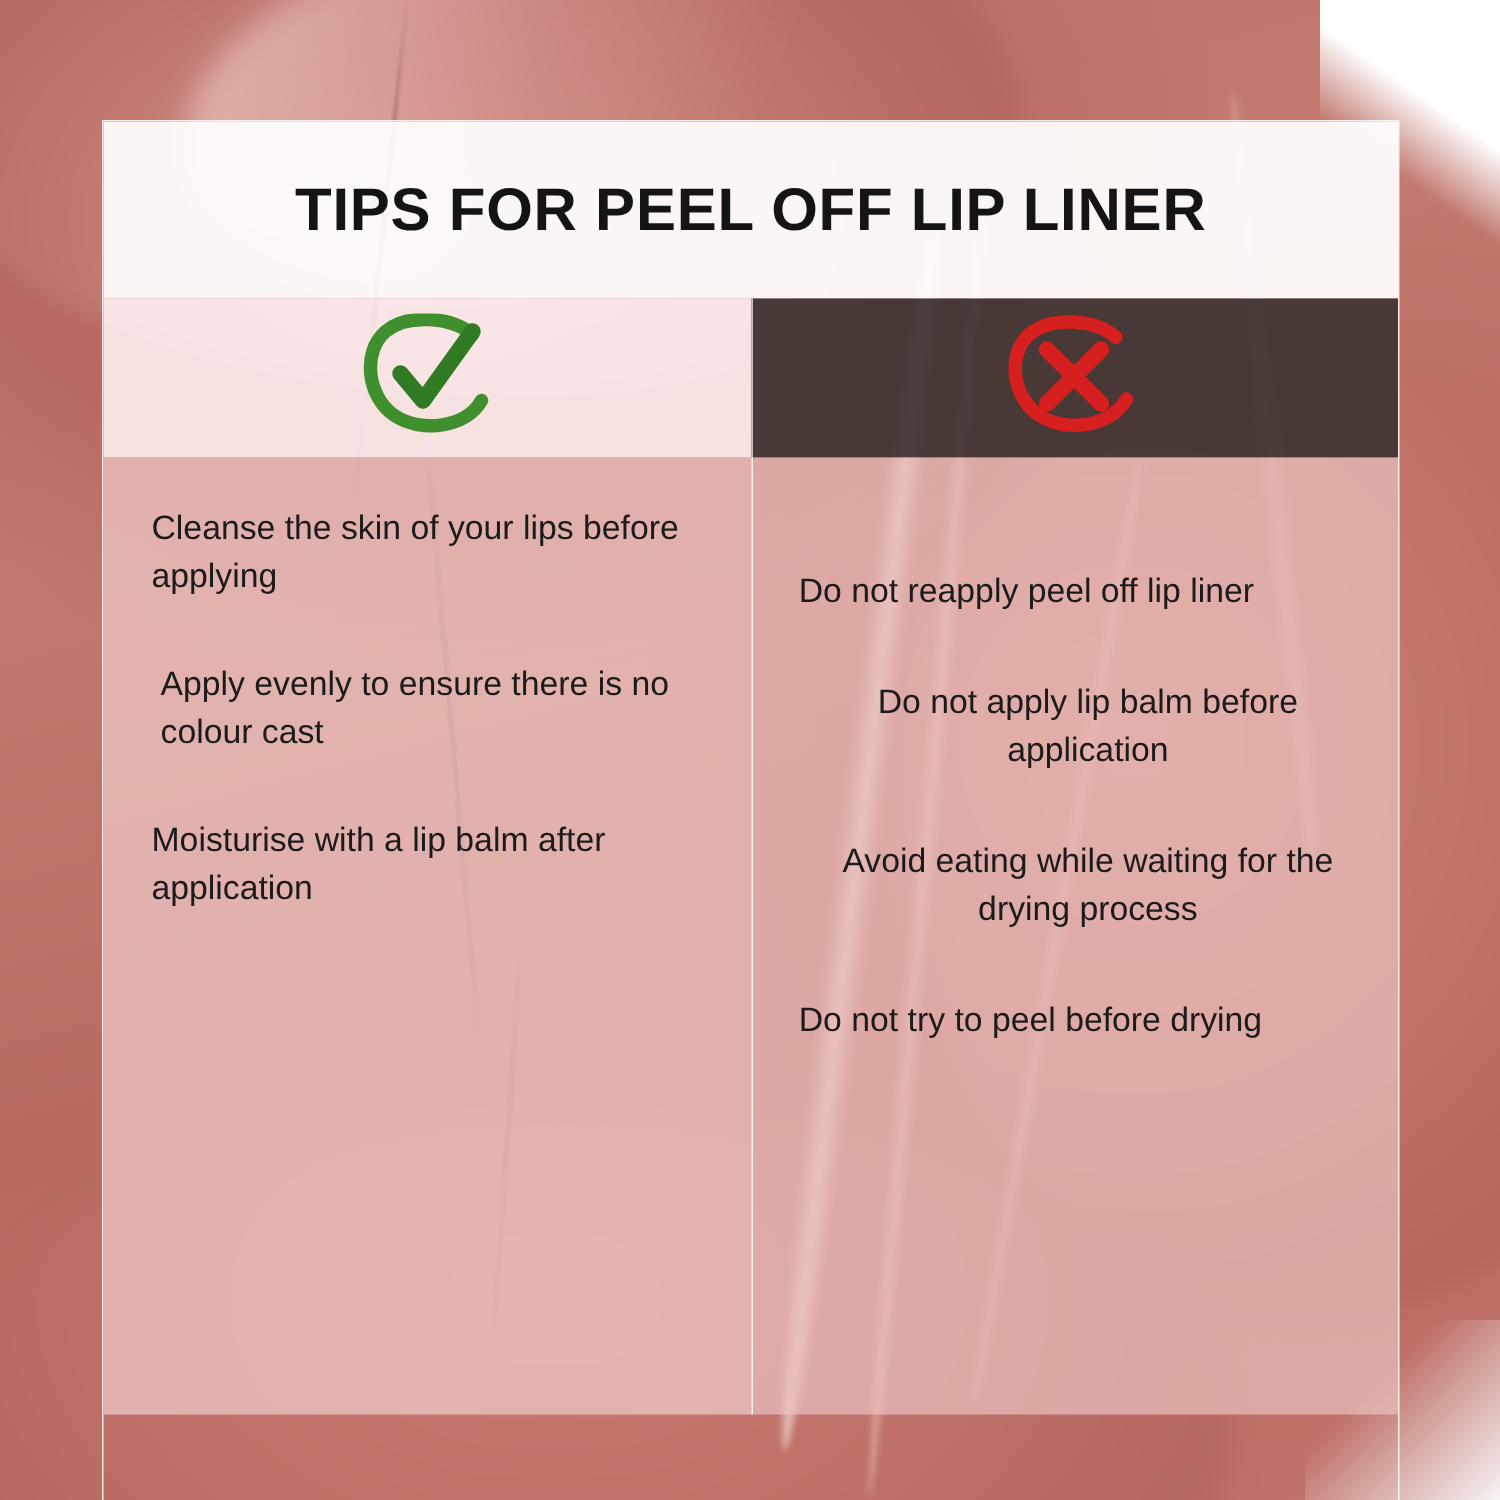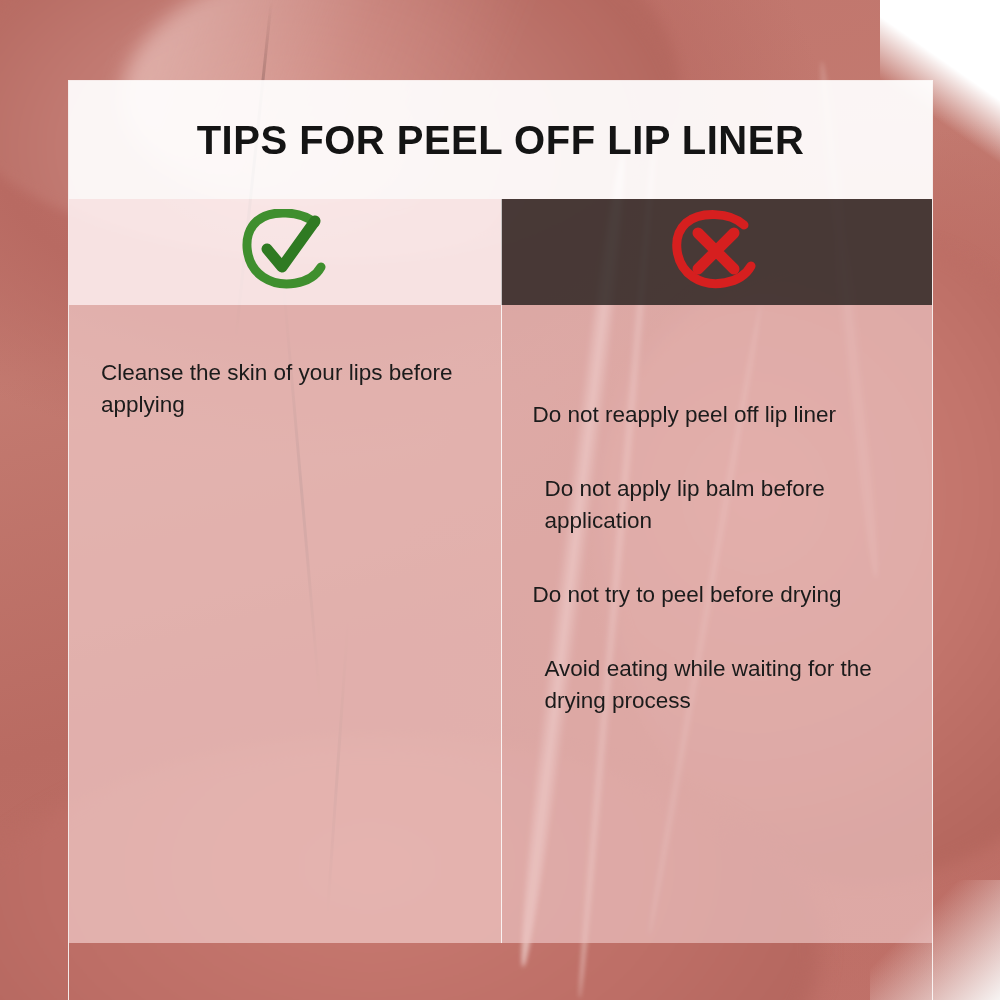--- a/index.html
+++ b/index.html
@@ -161,21 +161,21 @@
 
   .body-row {
     position: relative;
     height: calc(862px - 118px - 106px);
     display: flex;
     background: rgba(236,196,195,.55);
   }
   .col {
     flex: 1 1 50%;
     position: relative;
-    padding: 52px 26px 0 32px;
+    padding: 31px 26px 0 32px;
     box-sizing: border-box;
   }
   .col.good { background: rgba(239,199,198,.45); }
   .col.bad  { background: rgba(238,198,197,.28); }
   .col-divider {
     position: absolute;
     left: 50%;
     top: 0;
     bottom: 0;
     width: 1px;
@@ -184,21 +184,21 @@
 
   .tip {
     font-size: 22.5px;
     line-height: 1.42;
     color: #1b1b1b;
     margin: 0 0 38px 0;
     max-width: 400px;
   }
   .col.good .tip { margin-bottom: 40px; }
   .col.bad .tip { margin-bottom: 40px; margin-top: 42px; }
-  .col.bad .tip.indent { padding-left: 12px; }
+  .col.bad .tip.indent { padding-left: 12px; text-align: center; }
   .col.good .tip.indent { padding-left: 6px; }
 
   svg { display: block; }
 </style>
 </head>
 <body>
 
 <div id="stage">
 
   <div class="bg-base"></div>
@@ -238,24 +238,26 @@
             <path d="M30 24 L66 60 M66 24 L30 60" fill="none" stroke="#d61f1f" stroke-width="11" stroke-linecap="round"></path>
           </svg>
         </span>
       </div>
       <div class="icon-divider"></div>
     </div>
 
     <div class="body-row">
       <div class="col good">
         <p class="tip">Cleanse the skin of your lips before applying</p>
+        <p class="tip indent">Apply evenly to ensure there is no colour cast</p>
+        <p class="tip">Moisturise with a lip balm after application</p>
       </div>
       <div class="col bad">
         <p class="tip">Do not reapply peel off lip liner</p>
         <p class="tip indent">Do not apply lip balm before application</p>
+        <p class="tip indent">Avoid eating while waiting for the drying process</p>
         <p class="tip">Do not try to peel before drying</p>
-        <p class="tip indent">Avoid eating while waiting for the drying process</p>
       </div>
       <div class="col-divider"></div>
     </div>
 
   </div>
 </div>
 
 </body></html>

